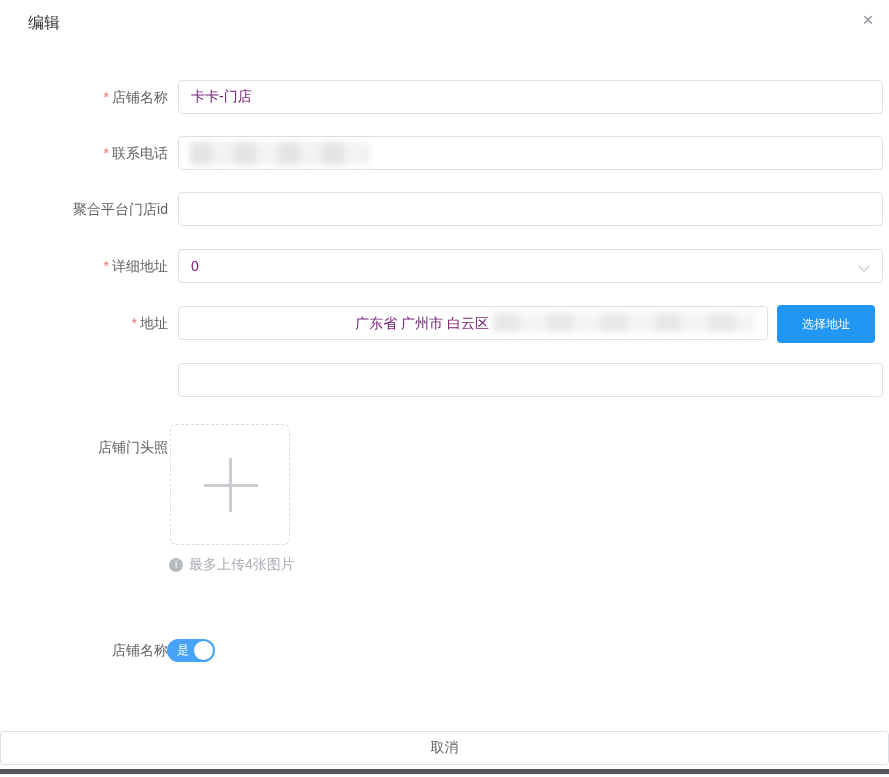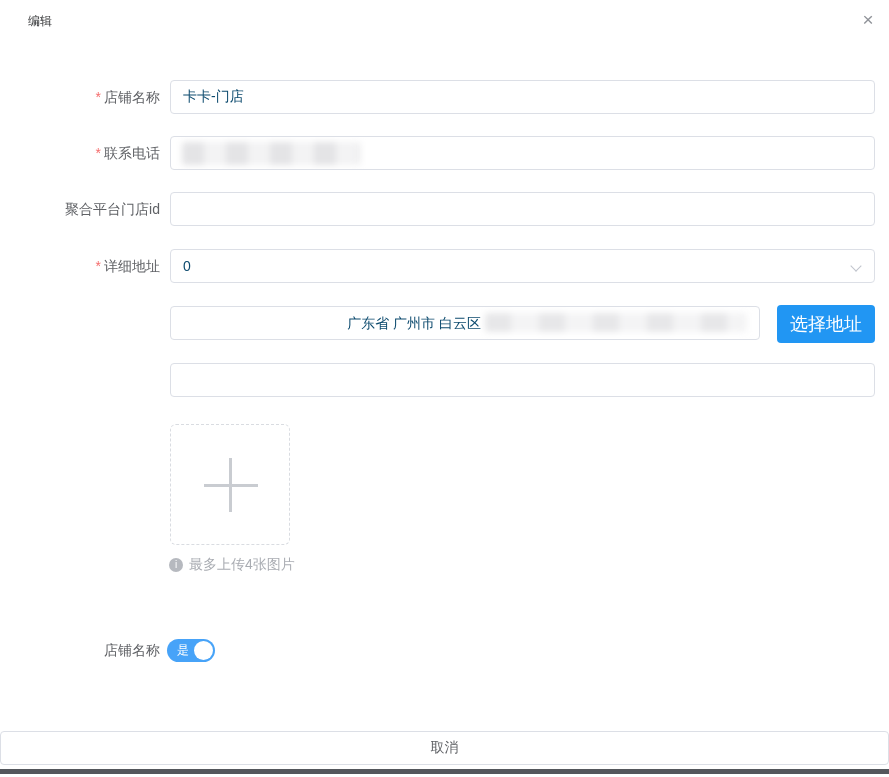--- a/index.html
+++ b/index.html
@@ -1,50 +1,50 @@
 <!DOCTYPE html>
 <html><head>
 <meta charset="utf-8">
 <style>
   * { margin:0; padding:0; box-sizing:border-box; }
   html,body { background:#fff; }
   body { font-family:"Liberation Sans","DejaVu Sans",sans-serif; }
   .page { position:relative; width:889px; height:777px; background:#fff; overflow:hidden; }
 
-  .dlg-title { position:absolute; left:28px; top:13px; font-size:12px; color:#303133; }
+  .dlg-title { position:absolute; left:28px; top:13px; font-size:16px; color:#303133; }
   .dlg-close { position:absolute; left:856px; top:8px; width:24px; height:24px; font-size:19px;
                line-height:24px; text-align:center; color:#909399; cursor:pointer; }
 
-  .row { position:absolute; left:0; width:715px; height:34px; }
+  .row { position:absolute; left:8px; width:715px; height:34px; }
   .lbl { position:absolute; left:0; top:0; width:160px; text-align:right; font-size:14px;
          color:#606266; line-height:34px; white-space:nowrap; }
   .req { color:#f56c6c; margin-right:3px; }
   .ctl { position:absolute; left:170px; top:0; }
 
   .input, .sel, .ro-input {
     width:705px; height:34px; border:1px solid #dcdfe6; border-radius:4px;
-    padding:0 12px; font-size:14px; color:#0c4a6e; background:#fff; outline:none;
+    padding:0 12px; font-size:14px; color:#701a75; background:#fff; outline:none;
     font-family:"Liberation Sans","DejaVu Sans",sans-serif;
   }
   .ro-input { position:relative; line-height:32px; overflow:hidden; }
   .sel { position:relative; line-height:32px; cursor:pointer; }
   .chev { position:absolute; right:14px; top:12px; width:8px; height:8px;
           border-right:1.4px solid #c0c4cc; border-bottom:1.4px solid #c0c4cc;
           transform:rotate(45deg); }
 
   .blur-patch { position:absolute; left:11px; top:5px; width:178px; height:23px; border-radius:3px;
                 background:repeating-linear-gradient(90deg,#e4e4e6 0 22px,#f3f3f4 22px 44px);
                 filter:blur(3px); }
   .addr-wrap { position:relative; width:590px;text-align:right; }
   .addr-blur { display:inline-block; vertical-align:middle; margin-top:-3px; margin-left:4px;
                width:262px; height:19px; border-radius:3px;
                background:repeating-linear-gradient(90deg,#e7e7e9 0 26px,#f4f4f5 26px 54px);
                filter:blur(3px); }
   .addr-btn { position:absolute; left:777px; top:305px; width:98px; height:38px; border:none;
-              background:#2196f3; color:#fff; font-size:18px; border-radius:4px; cursor:pointer;
+              background:#2196f3; color:#fff; font-size:12px; border-radius:4px; cursor:pointer;
               font-family:"Liberation Sans","DejaVu Sans",sans-serif; }
 
   .upload-box { position:absolute; left:170px; top:424px; width:120px; height:121px;
                 border:1px dashed #d9dce1; border-radius:6px; background:#fff; cursor:pointer; }
   .plus-h { position:absolute; left:33px; top:59px; width:54px; height:3px; background:#c9ccd1; }
   .plus-v { position:absolute; left:58px; top:33px; width:3px; height:54px; background:#c9ccd1; }
 
   .hint { position:absolute; left:169px; top:556px; display:flex; align-items:center; gap:6px;
           font-size:14px; color:#a9acb2; }
   .info-icon { width:14px; height:14px; border-radius:50%; background:#b6b9bf; color:#fff;
@@ -97,32 +97,36 @@
     <div class="lbl"><span class="req">*</span><span>详细地址</span></div>
     <div class="ctl">
       <div class="sel">
         <span>0</span>
         <span class="chev"></span>
       </div>
     </div>
   </div>
 
   <div class="row" style="top:306px">
+    <div class="lbl"><span class="req">*</span><span>地址</span></div>
     <div class="ctl">
       <div class="ro-input addr-wrap">
         <span>广东省 广州市 白云区</span><span class="addr-blur"></span>
       </div>
     </div>
   </div>
   <button class="addr-btn">选择地址</button>
 
   <div class="row" style="top:363px">
     <div class="ctl"><input class="input" value="" style=""></div>
   </div>
 
+  <div class="row" style="top:437px;height:20px">
+    <div class="lbl" style="line-height:20px"><span>店铺门头照</span></div>
+  </div>
   <div class="upload-box">
     <div class="plus-h"></div>
     <div class="plus-v"></div>
   </div>
   <div class="hint">
     <span class="info-icon">i</span>
     <span>最多上传4张图片</span>
   </div>
 
   <div class="row row-default" style="top:639px;height:23px">

